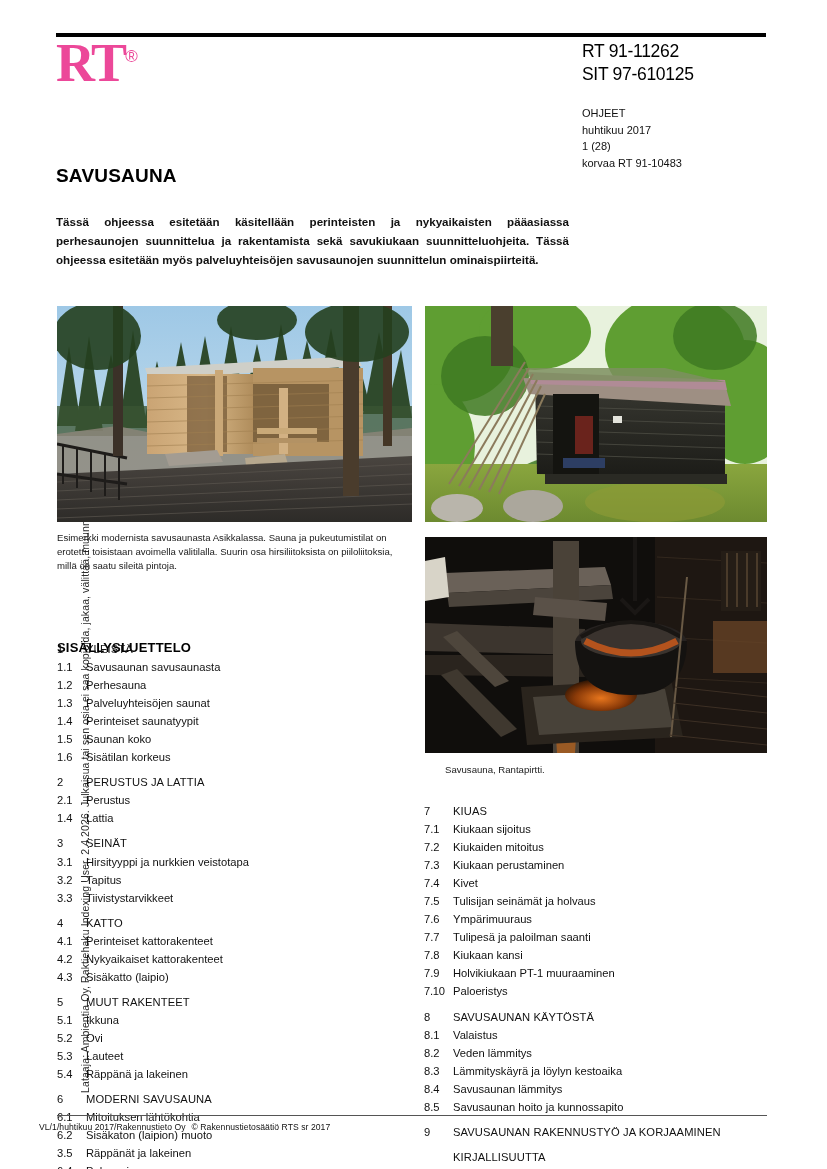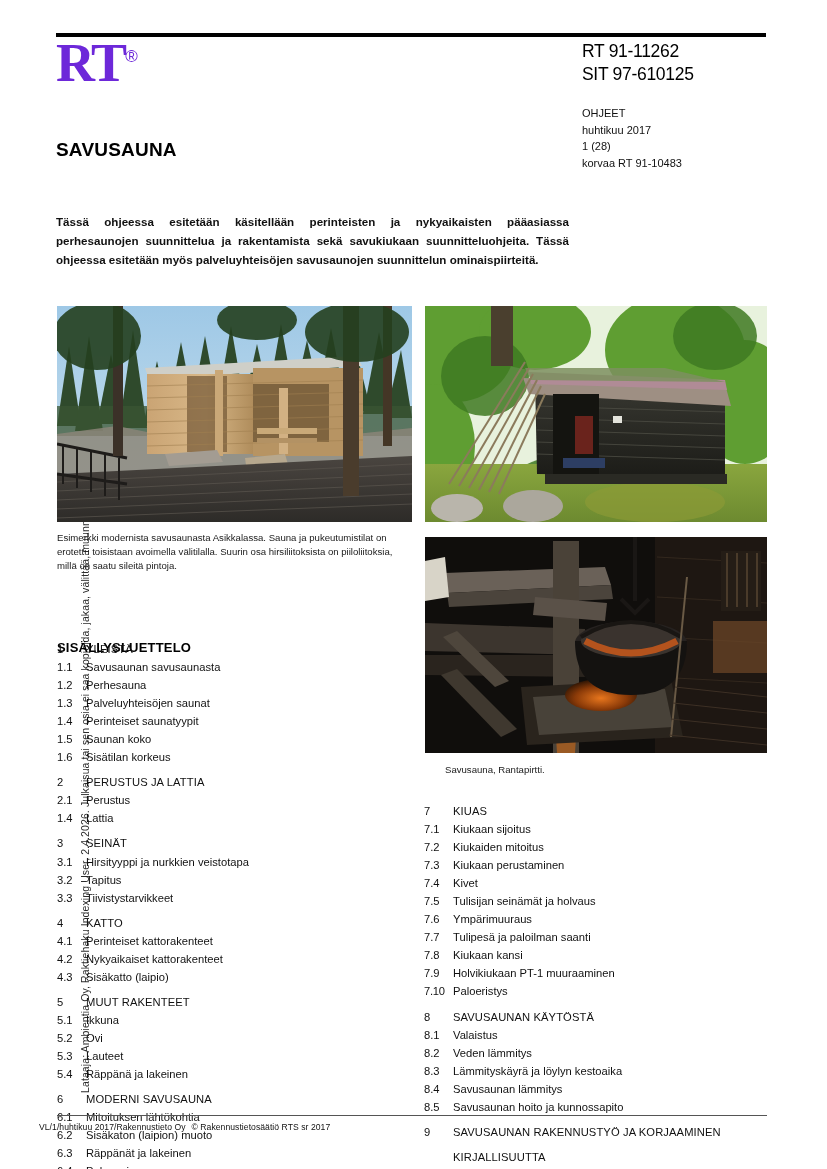--- a/index.html
+++ b/index.html
@@ -50,21 +50,21 @@
   }
   .logo {
     position: absolute;
     left: 56px;
     top: 36px;
     font-family: "Liberation Serif", serif;
     font-weight: bold;
     font-size: 54px;
     letter-spacing: -2px;
     line-height: 1;
-    color: #6d28d9;
+    color: #ec4899;
   }
   .logo .reg {
     font-size: 17px;
     vertical-align: super;
     letter-spacing: 0;
     font-family: "Liberation Sans", sans-serif;
     font-weight: normal;
   }
 
   .doc-codes {
@@ -81,21 +81,21 @@
     left: 582px;
     top: 105px;
     font-size: 11px;
     line-height: 1.52;
     color: #111111;
   }
 
   .page-title {
     position: absolute;
     left: 56px;
-    top: 139px;
+    top: 165px;
     font-size: 19px;
     font-weight: bold;
     letter-spacing: 0.2px;
   }
 
   
   .intro {
     position: absolute;
     left: 56px;
     top: 213px;
@@ -542,21 +542,21 @@
       </div>
       <div class="toc-row">
         <span class="toc-num">6.1</span>
         <span class="toc-label">Mitoituksen lähtökohtia</span>
       </div>
       <div class="toc-row">
         <span class="toc-num">6.2</span>
         <span class="toc-label">Sisäkaton (laipion) muoto</span>
       </div>
       <div class="toc-row">
-        <span class="toc-num">6.3</span>
+        <span class="toc-num">3.5</span>
         <span class="toc-label">Räppänät ja lakeinen</span>
       </div>
       <div class="toc-row">
         <span class="toc-num">6.4</span>
         <span class="toc-label">Palosuojaus</span>
       </div>
     </div>
   <div class="toc-col toc-right" id="toc-right">
       <div class="toc-row major">
         <span class="toc-num">7</span>

